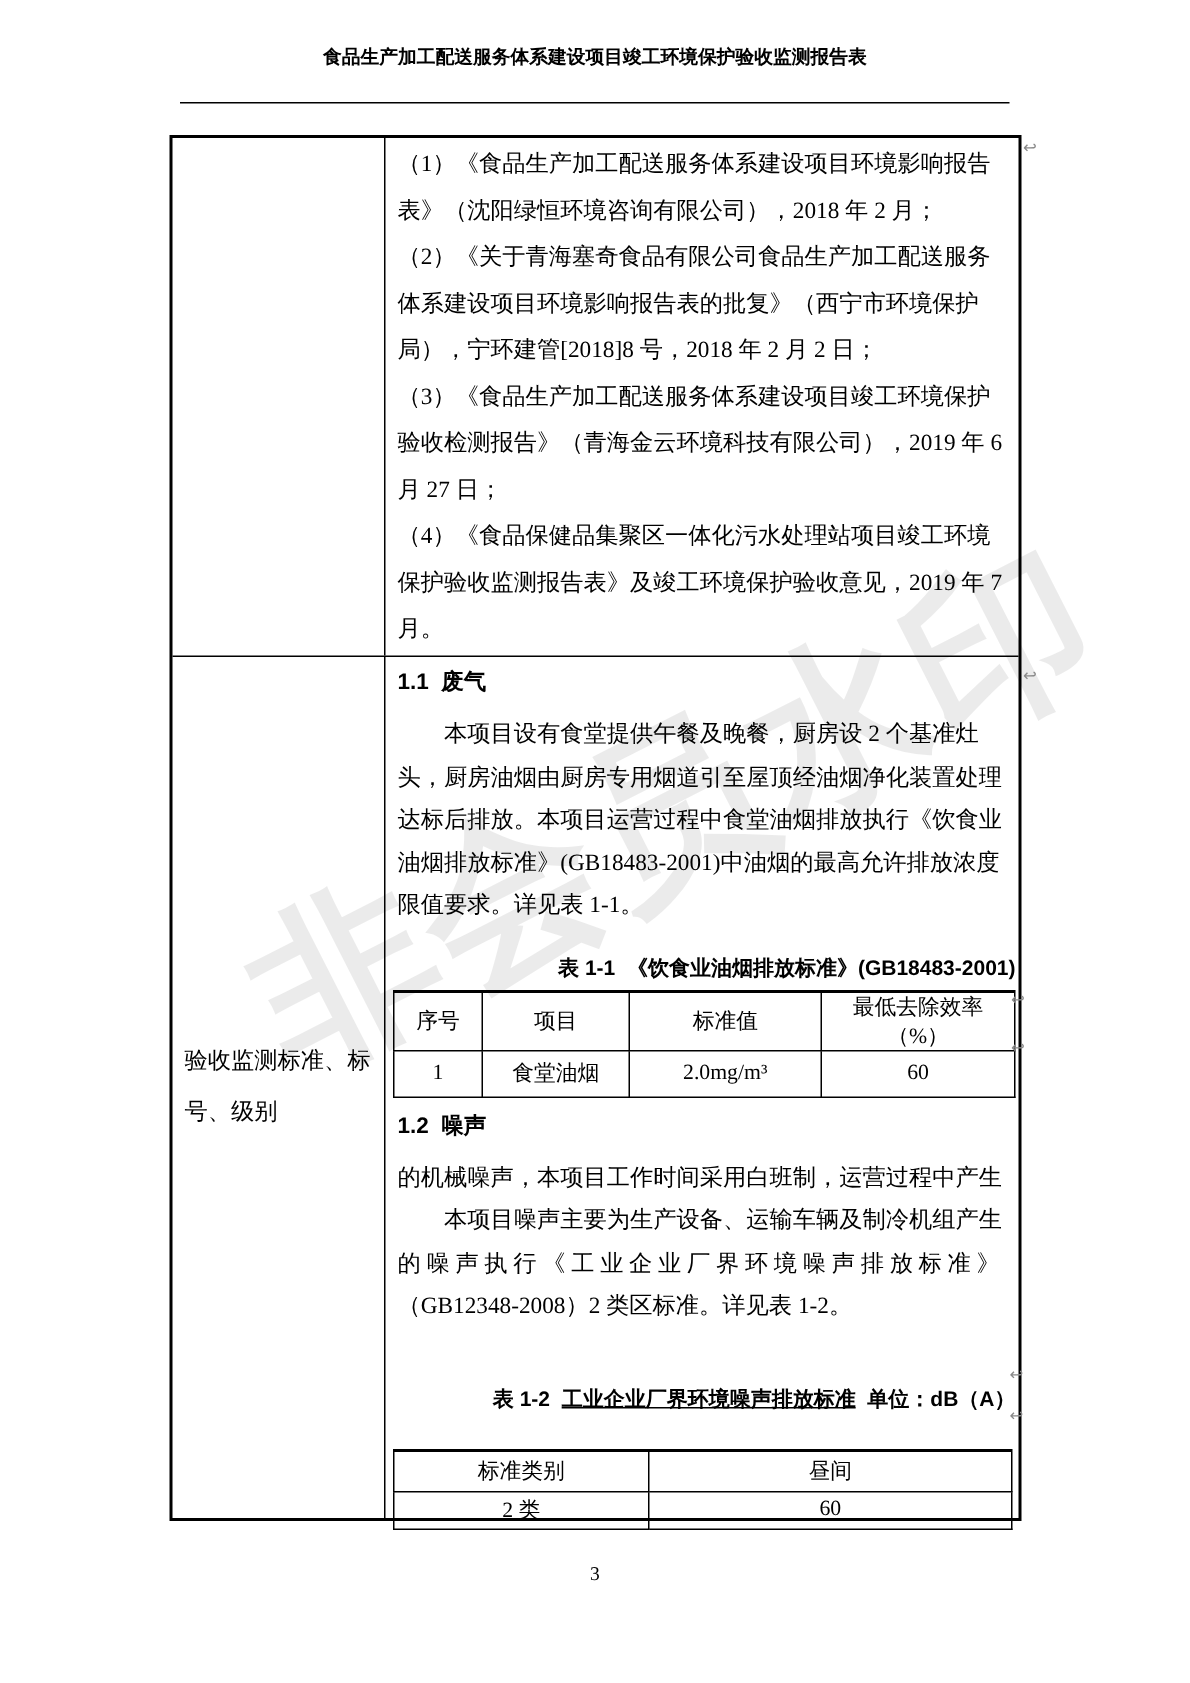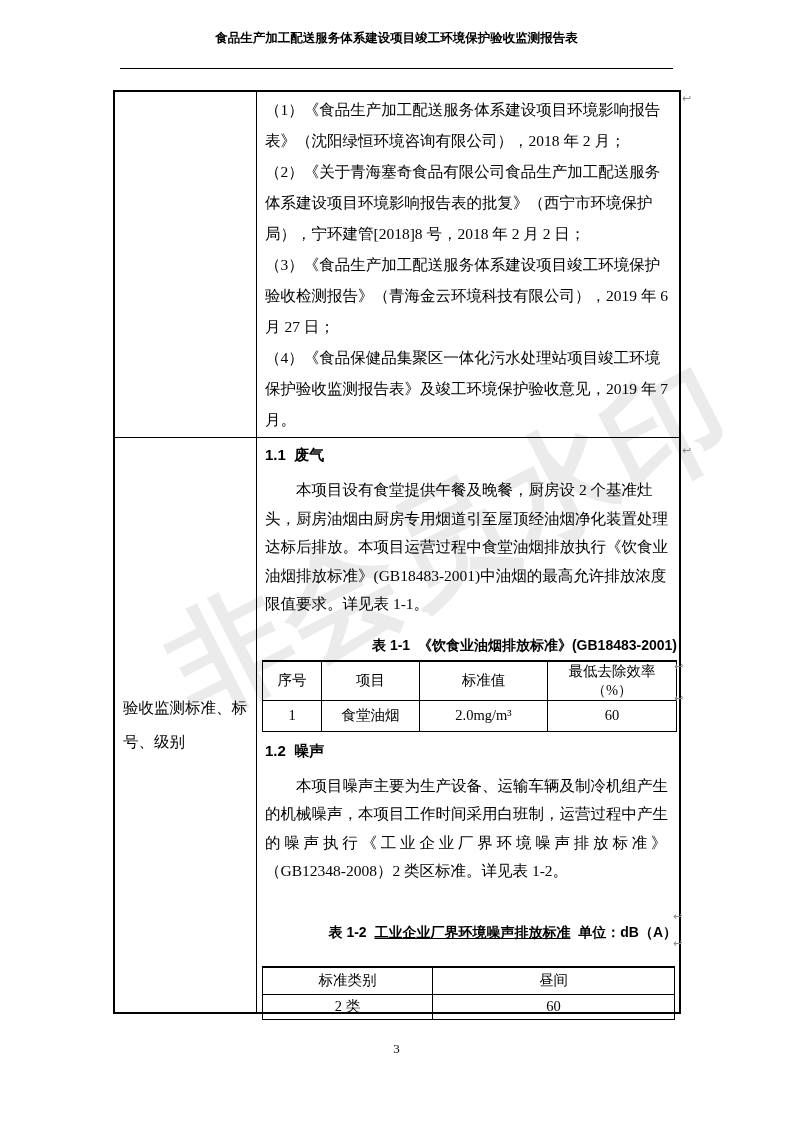--- a/index.html
+++ b/index.html
@@ -103,22 +103,22 @@
               <td class="c0">1</td>
               <td class="c1">食堂油烟</td>
               <td class="c2">2.0mg/m³</td>
               <td class="c3">60</td>
             </tr>
           </tbody>
         </table>
 
         <div class="sec-heading" style="margin-top:8px;">1.2  噪声</div>
         <div class="para">
+          <div class="pline">的机械噪声，本项目工作时间采用白班制，运营过程中产生</div>
           <div class="pline indent">本项目噪声主要为生产设备、运输车辆及制冷机组产生</div>
-          <div class="pline">的机械噪声，本项目工作时间采用白班制，运营过程中产生</div>
           <div class="pline spread">的噪声执行《工业企业厂界环境噪声排放标准》</div>
           <div class="pline">（GB12348-2008）2 类区标准。详见表 1-2。</div>
         </div>
 
         <div class="tbl-caption" style="margin-top:16px;margin-bottom:2px;">
           <span>表 1-2  </span><span class="u">工业企业厂界环境噪声排放标准</span><span>  单位：dB（A）</span>
         </div>
 
         <table class="inner-table t2">
           <tbody>

